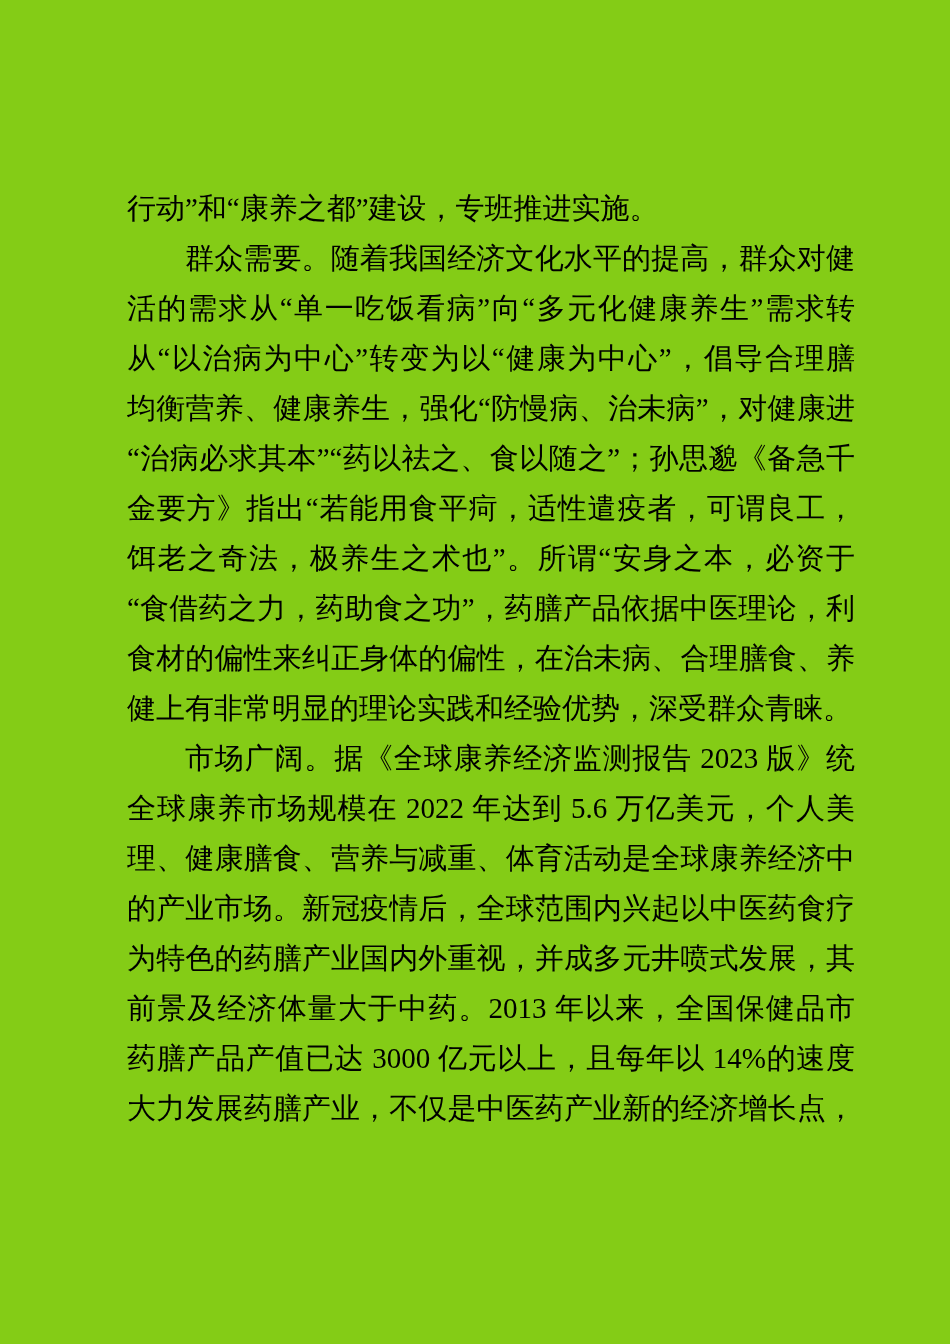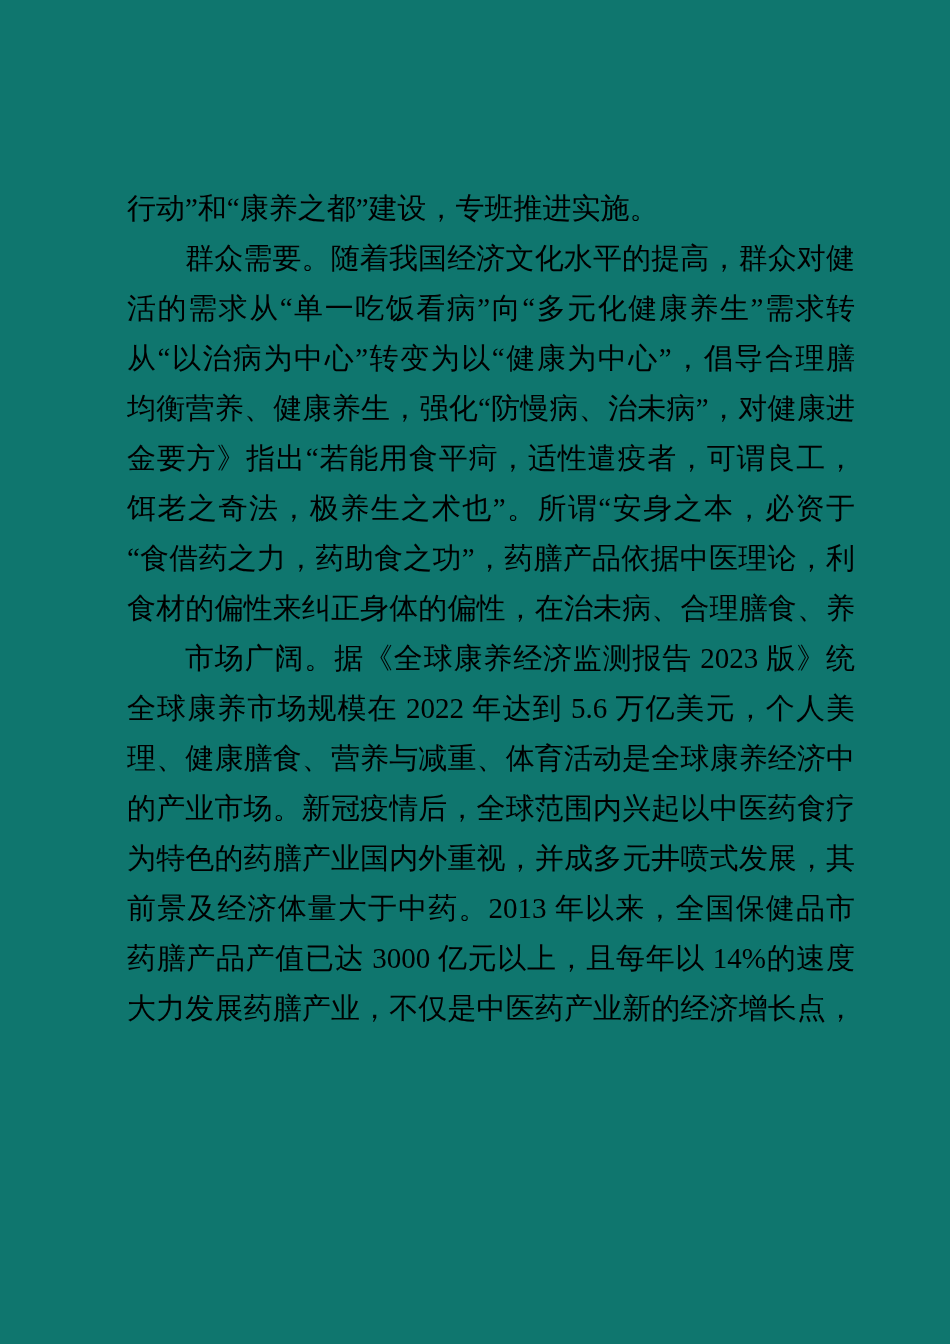--- a/index.html
+++ b/index.html
@@ -4,21 +4,21 @@
 <style>
   html, body {
     margin: 0;
     padding: 0;
     background: #ffffff;
   }
   .page {
     position: relative;
     width: 950px;
     height: 1344px;
-    background: #0f766e;
+    background: #84cc16;
     overflow: hidden;
     font-family: "Liberation Serif", serif;
   }
   .text-block {
     position: absolute;
     left: 127px;
     top: 183px;
     width: 728px;
     color: #000000;
   }
@@ -43,24 +43,26 @@
 </head>
 <body>
 
 <div class="page">
   <div class="text-block">
       <div class="line">行动”和“康养之都”建设，专班推进实施。</div>
       <div class="line indent flush">群众需要。随着我国经济文化水平的提高，群众对健康生</div>
       <div class="line flush">活的需求从“单一吃饭看病”向“多元化健康养生”需求转变，</div>
       <div class="line flush">从“以治病为中心”转变为以“健康为中心”，倡导合理膳食、</div>
       <div class="line flush">均衡营养、健康养生，强化“防慢病、治未病”，对健康进行</div>
+      <div class="line flush">“治病必求其本”“药以祛之、食以随之”；孙思邈《备急千</div>
       <div class="line flush">金要方》指出“若能用食平疴，适性遣疫者，可谓良工，长年</div>
       <div class="line flush">饵老之奇法，极养生之术也”。所谓“安身之本，必资于食”</div>
       <div class="line flush">“食借药之力，药助食之功”，药膳产品依据中医理论，利用</div>
       <div class="line flush">食材的偏性来纠正身体的偏性，在治未病、合理膳食、养生保</div>
+      <div class="line">健上有非常明显的理论实践和经验优势，深受群众青睐。</div>
       <div class="line indent flush">市场广阔。据《全球康养经济监测报告 2023 版》统计，</div>
       <div class="line flush">全球康养市场规模在 2022 年达到 5.6 万亿美元，个人美容护</div>
       <div class="line flush">理、健康膳食、营养与减重、体育活动是全球康养经济中最大</div>
       <div class="line flush">的产业市场。新冠疫情后，全球范围内兴起以中医药食疗养生</div>
       <div class="line flush">为特色的药膳产业国内外重视，并成多元井喷式发展，其市场</div>
       <div class="line flush">前景及经济体量大于中药。2013 年以来，全国保健品市场及</div>
       <div class="line flush">药膳产品产值已达 3000 亿元以上，且每年以 14%的速度增长。</div>
       <div class="line flush">大力发展药膳产业，不仅是中医药产业新的经济增长点，更将</div>
     </div>
 </div>

